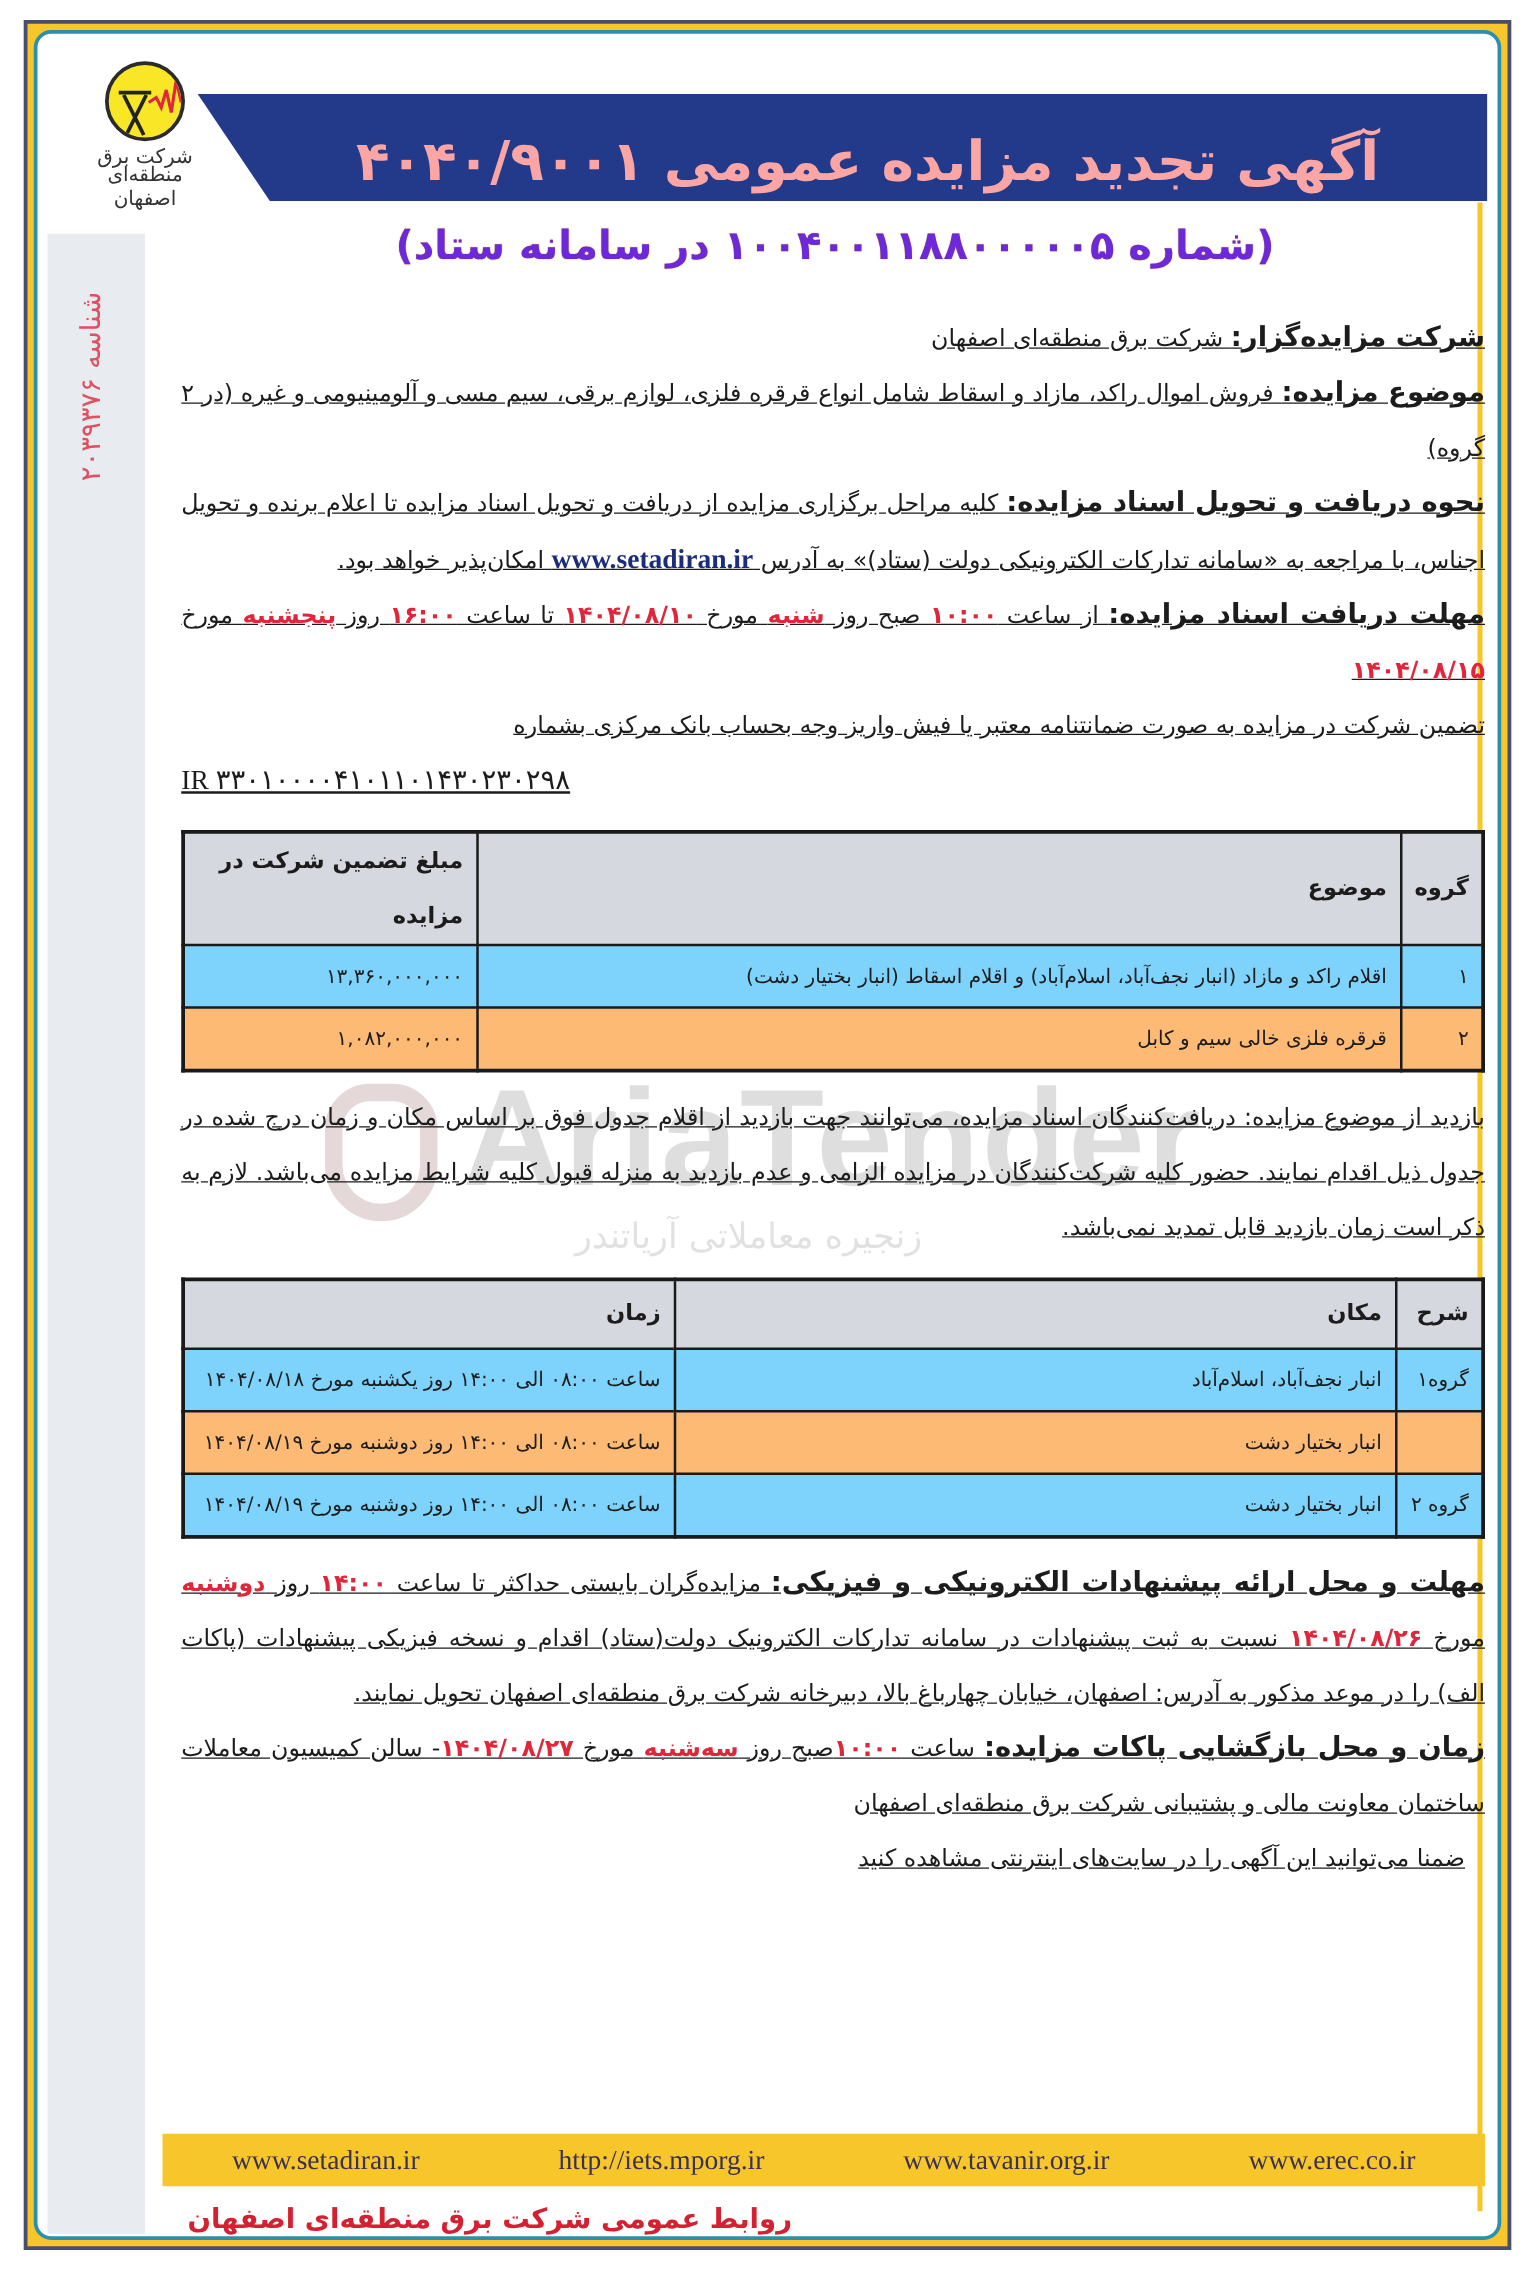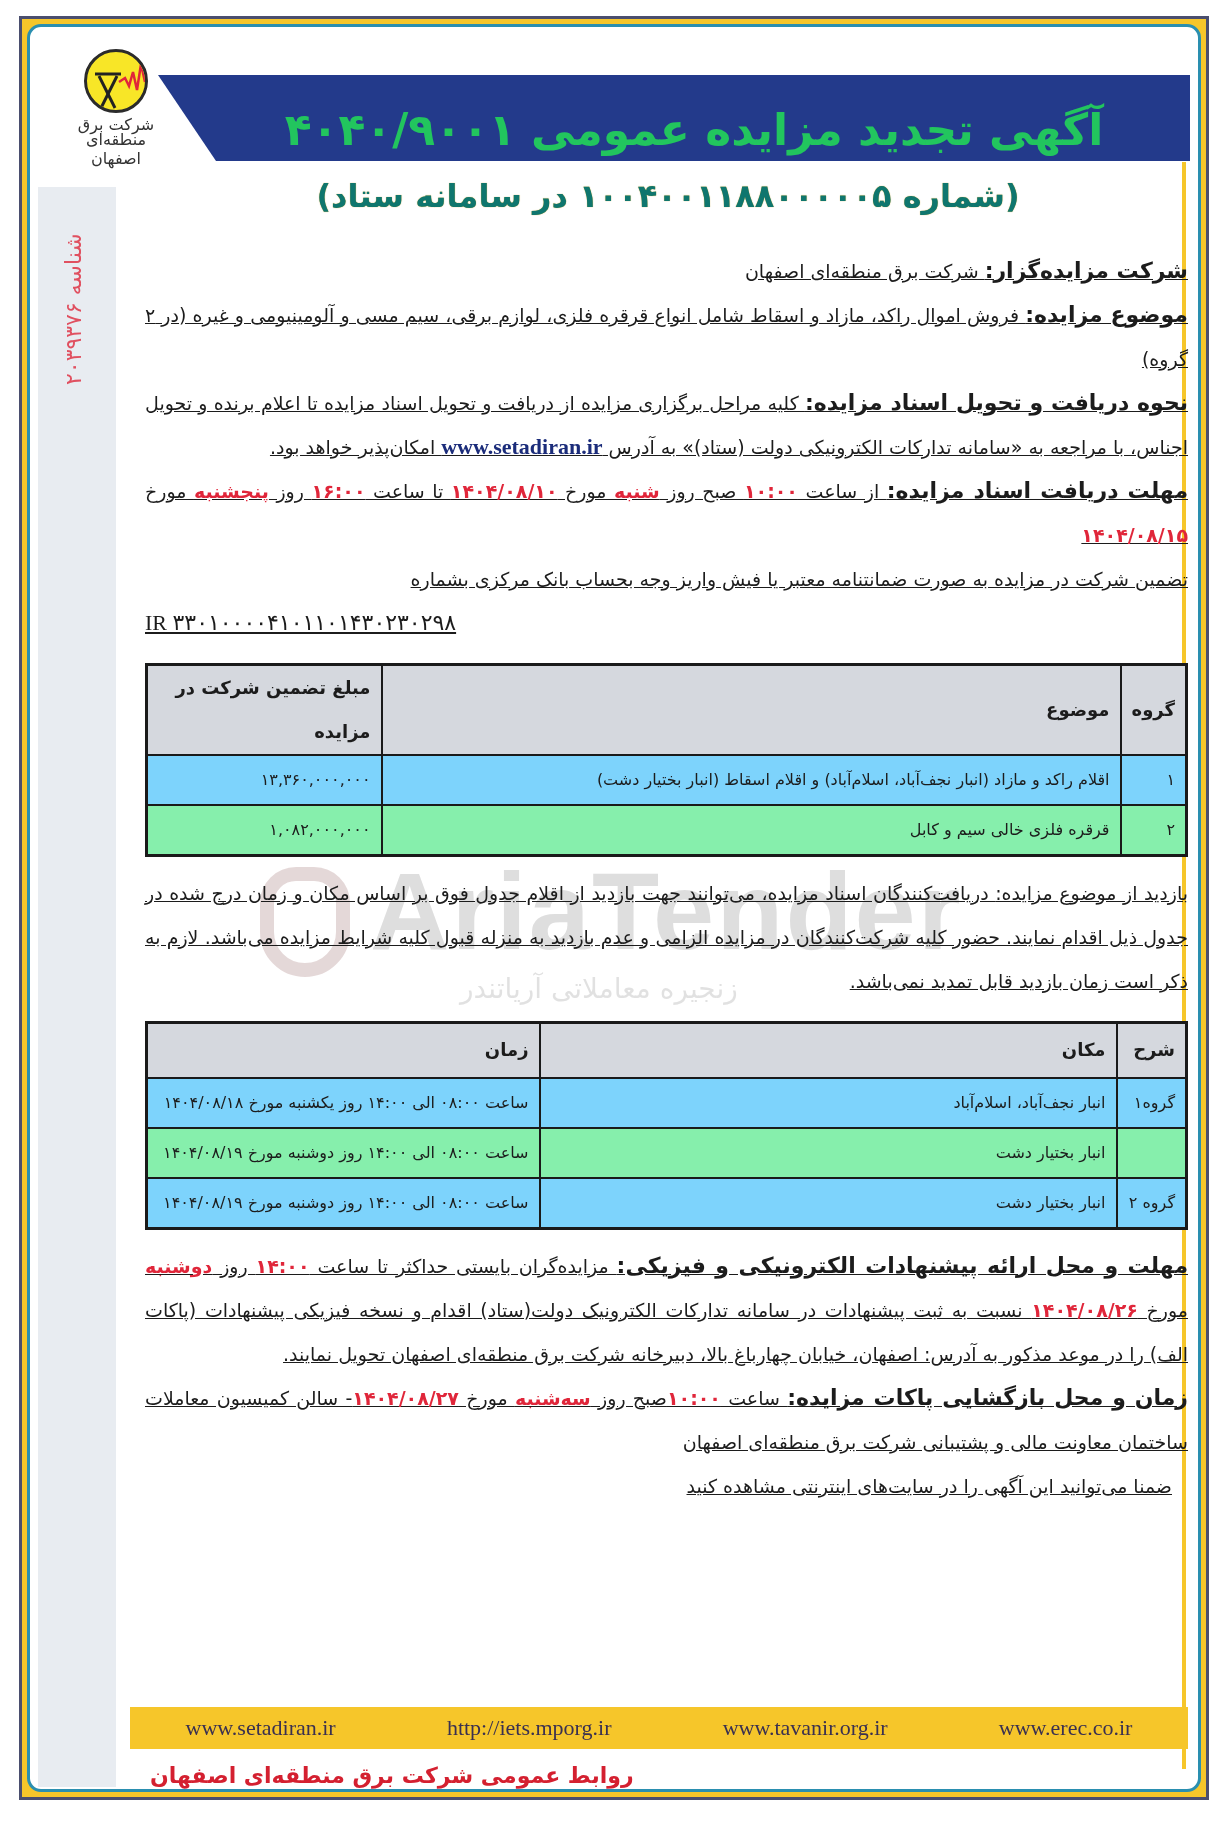--- a/index.html
+++ b/index.html
@@ -40,47 +40,47 @@
   .logo-caption { font-size: 16px; color: #333; direction: rtl; line-height: 15px; margin-top: 4px; }
 
   
   .title-banner {
     position: absolute; left: 128px; top: 48px; right: 8px; height: 86px;
     background: #233a8b;
     clip-path: polygon(0 0, 100% 0, 100% 100%, 58px 100%);
     display: flex; align-items: center; justify-content: center;
   }
   .title-text {
-    color: #22c55e; font-size: 44px; font-weight: bold; direction: rtl;
+    color: #fca5a5; font-size: 44px; font-weight: bold; direction: rtl;
     font-family: "DejaVu Sans", sans-serif; padding-left: 40px; margin-top: 22px;
   }
   .subtitle {
     position: absolute; left: 128px; right: 20px; top: 150px; text-align: center;
-    color: #0f766e; font-size: 32px; font-weight: bold; direction: rtl;
+    color: #6d28d9; font-size: 32px; font-weight: bold; direction: rtl;
     text-shadow: 0 0 1px #c99a1c;
   }
 
   .content {
     position: absolute; left: 115px; right: 10px; top: 222px;
     direction: rtl; text-align: justify; color: #1c1c1c; font-size: 19px; line-height: 44px;
   }
   .para { margin: 0; text-decoration: underline; }
   .b { font-weight: bold; font-size: 22px; }
   .red { color: #e0263a; font-weight: bold; }
   .link-blue { color: #1b2c7a; font-weight: bold; font-family: "Liberation Serif", serif; font-size: 22px; }
   .iban { text-align: right; font-size: 22px; font-family: "Liberation Serif", serif; direction: ltr; text-align: left; padding-left: 0; }
 
   table.tbl {
     width: 100%; border-collapse: collapse; direction: rtl; margin: 18px 0 14px 0;
     border: 3px solid #1a1a1a; font-size: 16px;
   }
   table.tbl th, table.tbl td { border: 2px solid #1a1a1a; text-align: right; padding: 0 10px; }
   table.tbl th { background: #d5d8de; font-weight: bold; height: 56px; font-size: 18px; }
   table.tbl tr.r-light td { background: #7dd3fc; height: 50px; }
-  table.tbl tr.r-grey td { background: #86efac; height: 50px; }
+  table.tbl tr.r-grey td { background: #fdba74; height: 50px; }
   table.tbl td.txt-right { text-align: right; }
 
   .watermark {
     position: absolute; left: 230px; top: 820px; width: 700px; height: 180px;
     pointer-events: none; opacity: 0.22;
   }
   .wm-main { font-size: 110px; font-weight: bold; color: #6b6b6b; font-family: "Liberation Sans", sans-serif; letter-spacing: 2px; position: absolute; left: 110px; top: 0; }
   .wm-shield { position: absolute; left: 0; top: 20px; width: 90px; height: 110px; border: 14px solid #8a5050; border-radius: 40px 40px 50px 50px; }
   .wm-sub { position: absolute; left: 200px; top: 125px; font-size: 28px; color: #7a7a7a; direction: rtl; }
 

